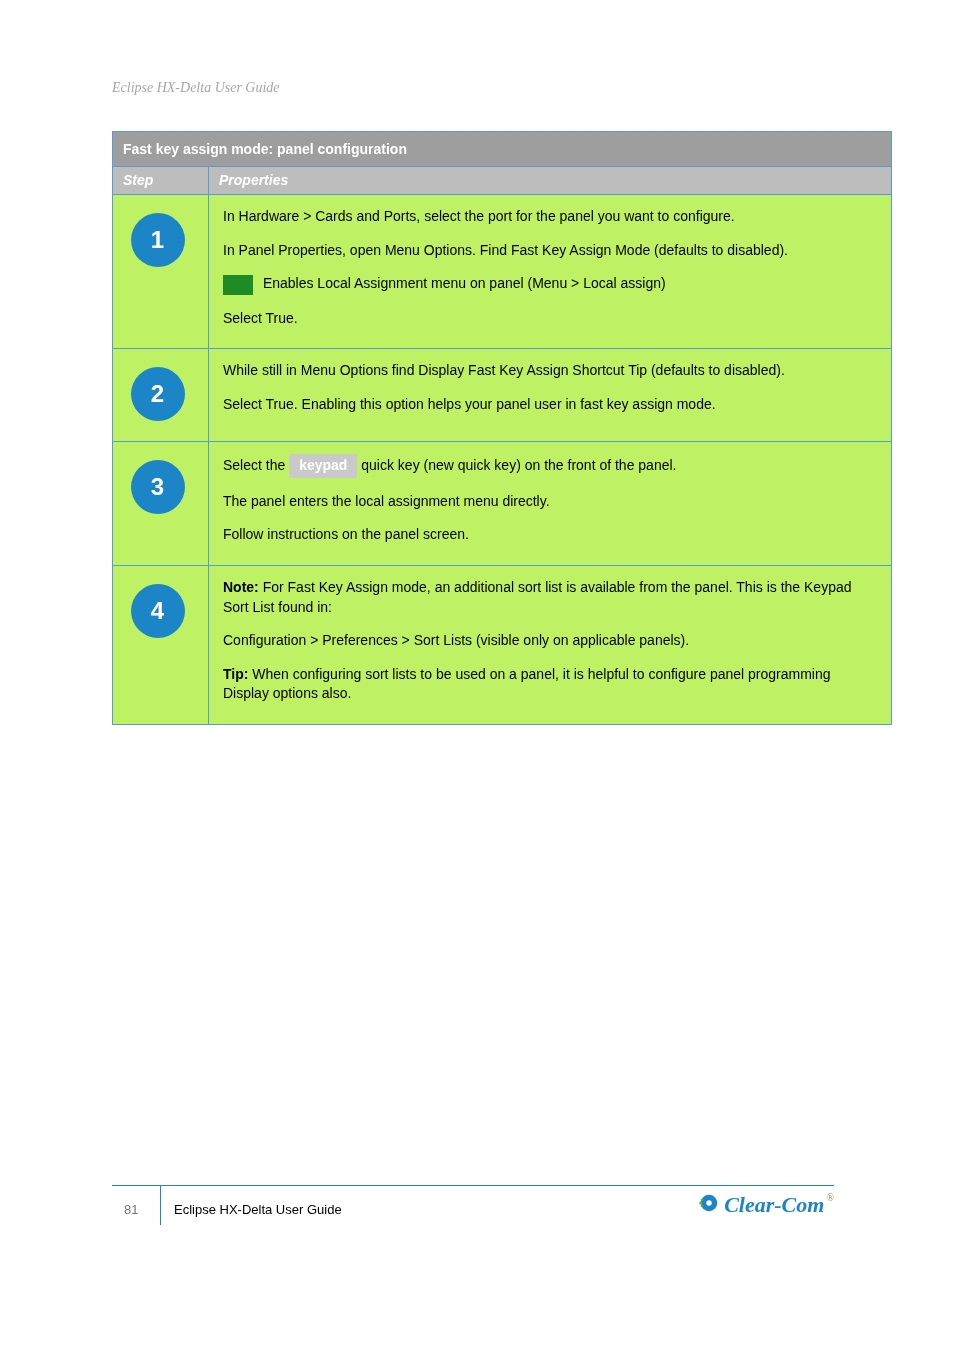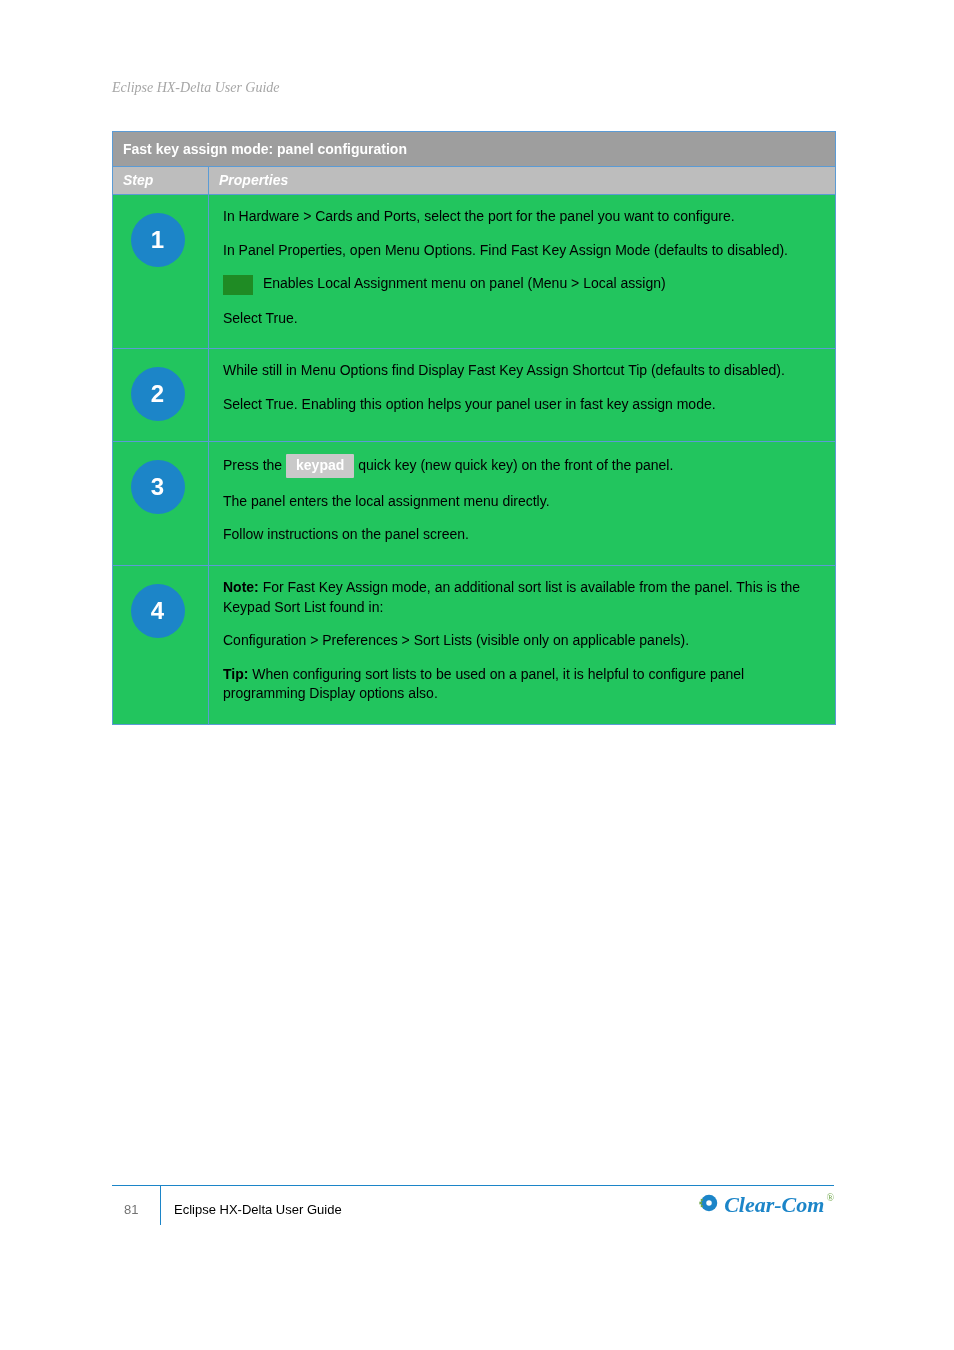--- a/index.html
+++ b/index.html
@@ -27,21 +27,21 @@
     font-style: italic;
     font-size: 14px;
     color: #a6a6a6;
   }
 
   
   .tbl {
     position: absolute;
     top: 131px;
     left: 112px;
-    width: 724px;
+    width: 780px;
     border-collapse: collapse;
     border: 1px solid #5b9bd5;
     table-layout: fixed;
   }
   .tbl td, .tbl th {
     border: 1px solid #5b9bd5;
     vertical-align: top;
     font-size: 14px;
     line-height: 1.4;
   }
@@ -53,21 +53,21 @@
   }
   .tbl .head-row th {
     background: #bdbdbd;
     color: #ffffff;
     font-weight: bold;
     text-align: left;
     padding: 4px 10px 4px 10px;
     font-style: italic;
   }
   .tbl .body-row td {
-    background: #22c55e;
+    background: #bef264;
     padding: 12px 20px 20px 14px;
   }
   .tbl .step-cell {
     width: 96px;
     text-align: center;
     vertical-align: top;
     padding-top: 18px !important;
   }
   .tbl .desc-cell {
     width: auto;
@@ -221,21 +221,21 @@
         <p>Select True. Enabling this option helps your panel user in fast key assign mode.</p>
       </td>
     </tr>
 
     <tr class="body-row">
       <td class="step-cell">
         <span class="step-badge">3</span>
       </td>
       <td class="desc-cell">
         <p>
-          <span>Press the </span>
+          <span>Select the </span>
           <span class="kbd">keypad</span>
           <span> quick key (new quick key) on the front of the panel.</span>
         </p>
         <p>The panel enters the local assignment menu directly.</p>
         <p>Follow instructions on the panel screen.</p>
       </td>
     </tr>
 
     <tr class="body-row">
       <td class="step-cell">

